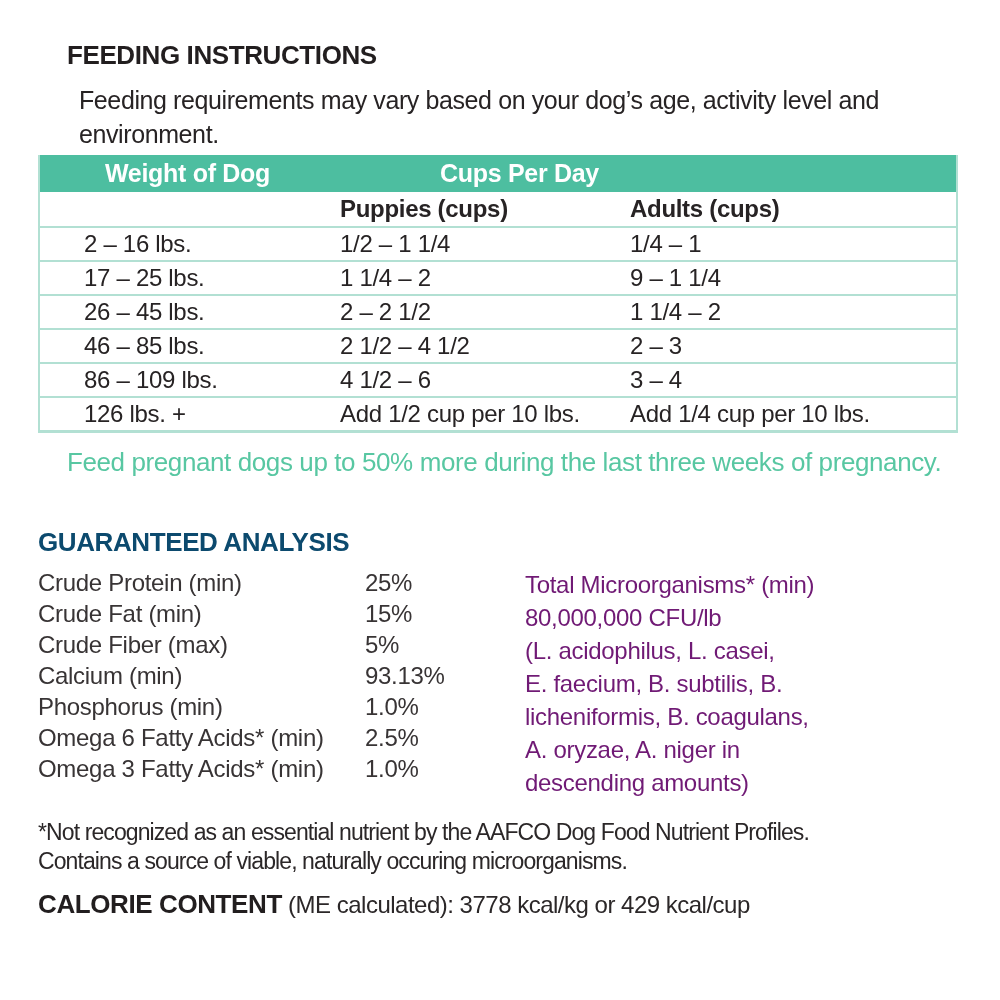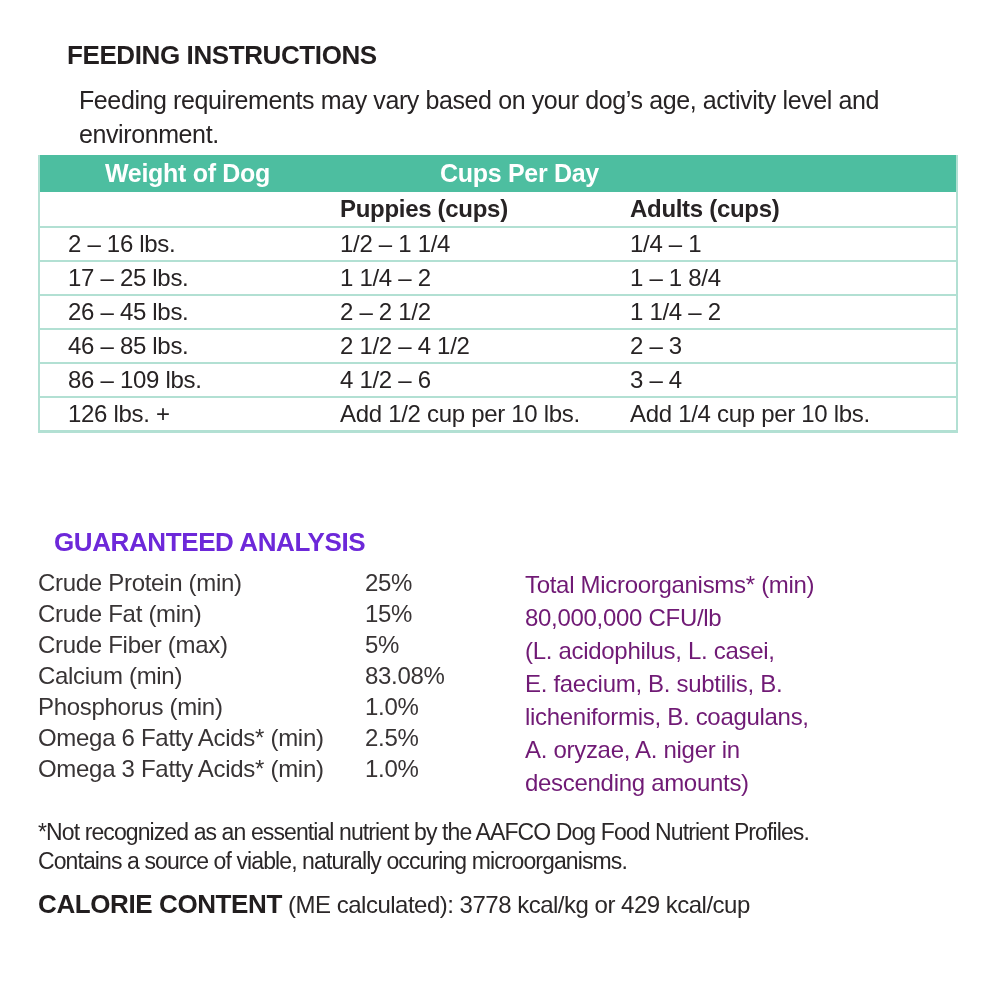--- a/index.html
+++ b/index.html
@@ -41,36 +41,36 @@
   }
   .thead .th1 { padding-left: 28px; }
   .thead .th2 { position: absolute; left: 400px; }
   .row {
     display: grid;
     grid-template-columns: 300px 290px 1fr;
     height: 34px; align-items: center;
     font-size: 24px; letter-spacing: -0.3px;
     box-sizing: border-box;
   }
-  .row .c1 { padding-left: 28px; }
+  .row .c1 { padding-left: 44px; }
   .subhead { font-weight: 700; }
   .drow { border-top: 2px solid #b2e0d3; }
 
   
   .note {
     position: absolute; left: 67px; top: 446px;
     color: #58c7a2; font-size: 26px; line-height: 33px; letter-spacing: -0.4px;
   }
   .note p { margin: 0; }
 
   
   .ga { position: absolute; left: 38px; top: 527px; width: 920px; }
   .ga h2 {
-    margin: 0 0 9px 16px; font-size: 26px; font-weight: 700;
-    letter-spacing: -0.4px; color: #6d28d9;
+    margin: 0 0 9px 0; font-size: 26px; font-weight: 700;
+    letter-spacing: -0.4px; color: #0c4a6e;
   }
   .ga-cols { display: flex; }
   .ga-left { width: 487px; color: #383435; }
   .ga-row { display: flex; font-size: 24px; line-height: 31px; letter-spacing: -0.3px; }
   .ga-label { width: 327px; }
   .ga-right {
     font-size: 24px; line-height: 33px; letter-spacing: -0.3px;
     color: #701a75; padding-top: 1px;
   }
 
@@ -112,21 +112,21 @@
     </div>
 
     <div class="row drow">
       <span class="c1">2 – 16 lbs.</span>
       <span class="c2">1/2 – 1 1/4</span>
       <span class="c3">1/4 – 1</span>
     </div>
     <div class="row drow">
       <span class="c1">17 – 25 lbs.</span>
       <span class="c2">1 1/4 – 2</span>
-      <span class="c3">1 – 1 8/4</span>
+      <span class="c3">9 – 1 1/4</span>
     </div>
     <div class="row drow">
       <span class="c1">26 – 45 lbs.</span>
       <span class="c2">2 – 2 1/2</span>
       <span class="c3">1 1/4 – 2</span>
     </div>
     <div class="row drow">
       <span class="c1">46 – 85 lbs.</span>
       <span class="c2">2 1/2 – 4 1/2</span>
       <span class="c3">2 – 3</span>
@@ -137,41 +137,42 @@
       <span class="c3">3 – 4</span>
     </div>
     <div class="row drow">
       <span class="c1">126 lbs. +</span>
       <span class="c2">Add 1/2 cup per 10 lbs.</span>
       <span class="c3">Add 1/4 cup per 10 lbs.</span>
     </div>
   </div>
 
   <div class="note">
+    <p>Feed pregnant dogs up to 50% more during the last three weeks of pregnancy.</p>
   </div>
 
   <section class="ga">
     <h2>GUARANTEED ANALYSIS</h2>
     <div class="ga-cols">
       <div class="ga-left">
         <div class="ga-row">
           <span class="ga-label">Crude Protein (min)</span>
           <span class="ga-value">25%</span>
         </div>
         <div class="ga-row">
           <span class="ga-label">Crude Fat (min)</span>
           <span class="ga-value">15%</span>
         </div>
         <div class="ga-row">
           <span class="ga-label">Crude Fiber (max)</span>
           <span class="ga-value">5%</span>
         </div>
         <div class="ga-row">
           <span class="ga-label">Calcium (min)</span>
-          <span class="ga-value">83.08%</span>
+          <span class="ga-value">93.13%</span>
         </div>
         <div class="ga-row">
           <span class="ga-label">Phosphorus (min)</span>
           <span class="ga-value">1.0%</span>
         </div>
         <div class="ga-row">
           <span class="ga-label">Omega 6 Fatty Acids* (min)</span>
           <span class="ga-value">2.5%</span>
         </div>
         <div class="ga-row">

